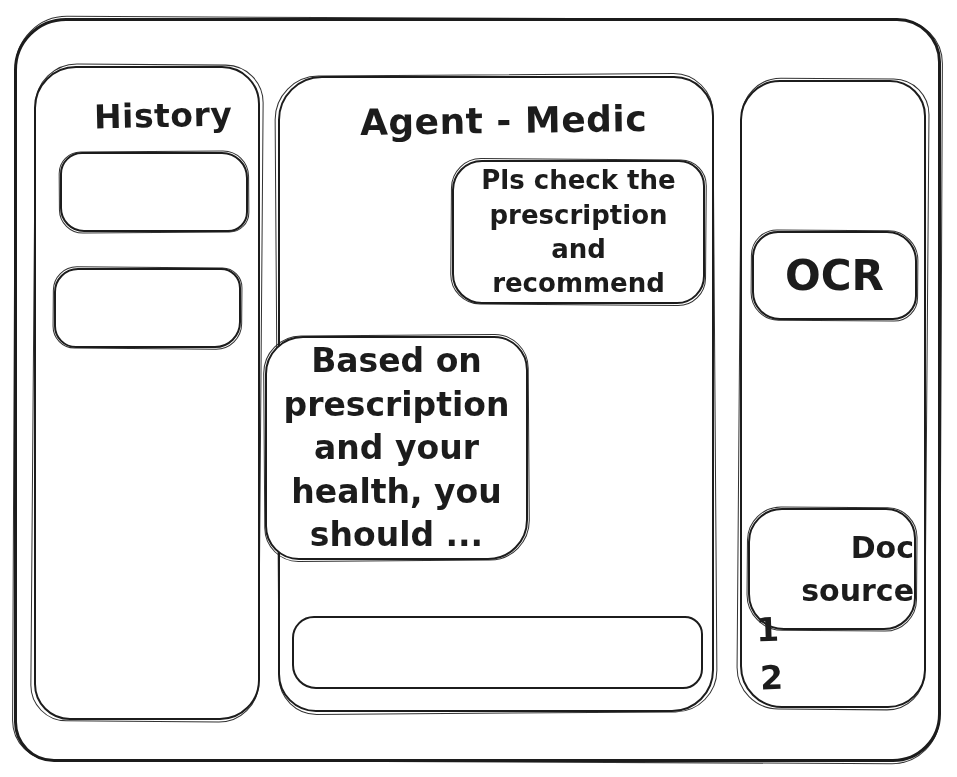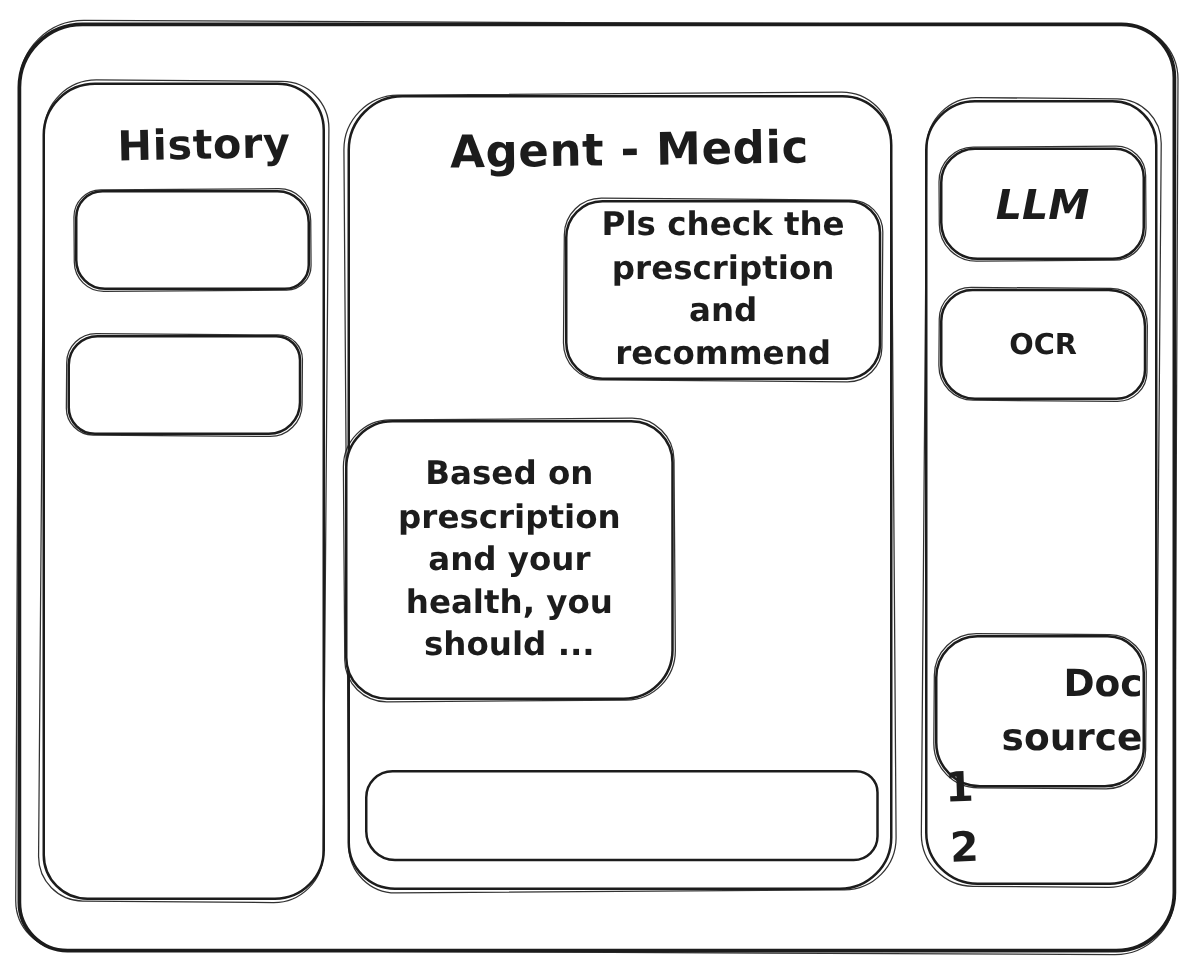--- a/index.html
+++ b/index.html
@@ -85,23 +85,23 @@
     line-height:1.32;
     color:var(--ink);
     padding:17px 12px;
   }
   .user-bubble{
     left:452px;top:160px;width:253px;height:144px;
     border-radius:30px 26px 28px 30px;
     font-size:26px;
   }
   .agent-bubble{
-    left:276px;top:336px;width:263px;height:224px;
+    left:265px;top:336px;width:263px;height:224px;
     border-radius:38px 34px 40px 34px;
-    font-size:26px;
+    font-size:33px;
   }
   .chat-input{
     left:292px;top:616px;width:411px;height:73px;
     border-radius:22px 18px 20px 24px;
     font-family:"DejaVu Sans", sans-serif;
     font-size:24px;
     color:var(--ink);
     padding:0 18px;
     outline:none;
   }
@@ -119,21 +119,21 @@
     cursor:pointer;
   }
   .llm-btn{
     left:752px;top:118px;width:164px;height:90px;
     border-radius:28px 24px 26px 30px;
     font-size:33px;font-style:italic;
   }
   .ocr-btn{
     left:752px;top:231px;width:165px;height:89px;
     border-radius:26px 30px 24px 28px;
-    font-size:23px;
+    font-size:42px;
   }
   .params-btn{
     left:743px;top:397px;width:168px;height:72px;
     border-radius:24px 20px 22px 26px;
     font-size:30px;
   }
   .doc-source-btn{
     left:748px;top:508px;width:168px;height:122px;
     border-radius:34px 30px 32px 36px;
     font-size:30px;
@@ -168,21 +168,20 @@
   <div class="label chat-title">Agent - Medic</div>
 
   <div class="sketch sk-a bubble user-bubble">Pls check the prescription and recommend</div>
 
   <div class="sketch sk-b bubble agent-bubble">Based on prescription and your health, you should ...</div>
 
   <input class="sketch sk-c chat-input" type="text" placeholder="" style="">
 
   <div class="sketch sk-a tools-panel"></div>
 
-  <div class="sketch sk-b tool-btn llm-btn">LLM</div>
 
   <div class="sketch sk-a tool-btn ocr-btn">OCR</div>
 
 
   <div class="sketch sk-a tool-btn doc-source-btn">Doc source</div>
 
   <div class="label doc-item doc-item-1">1</div>
   <div class="label doc-item doc-item-2">2</div>
 
 </div>

